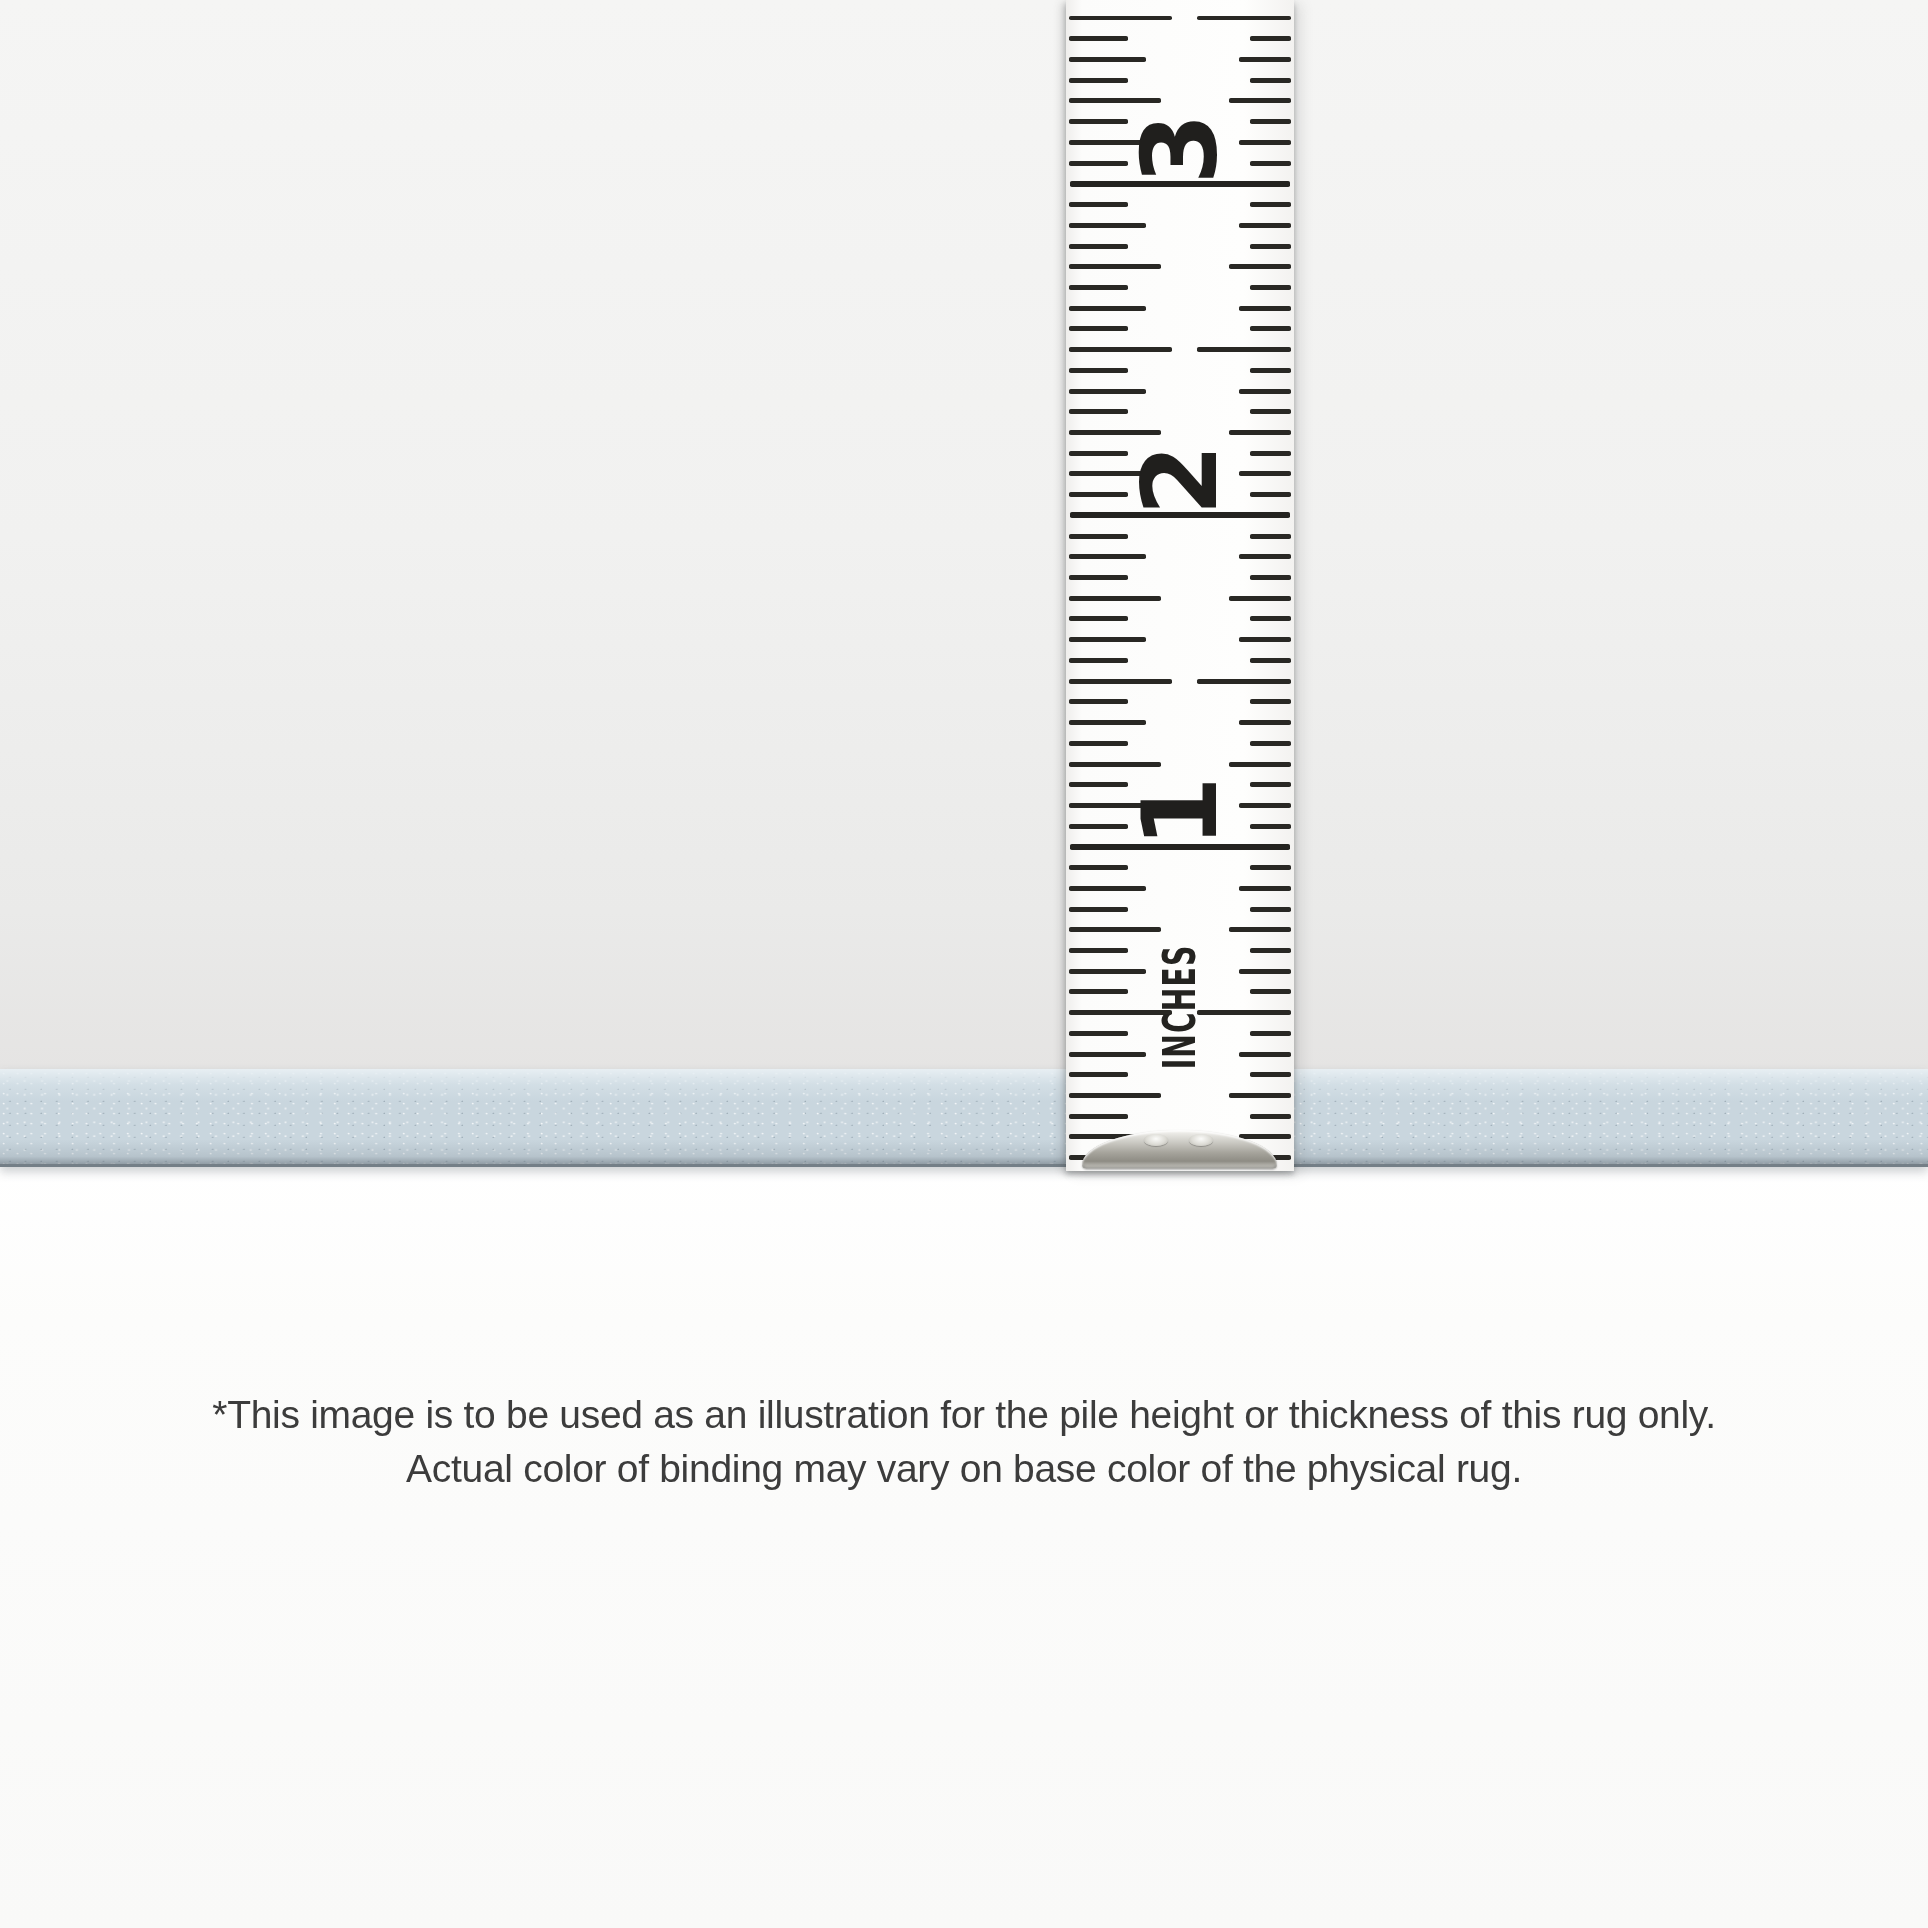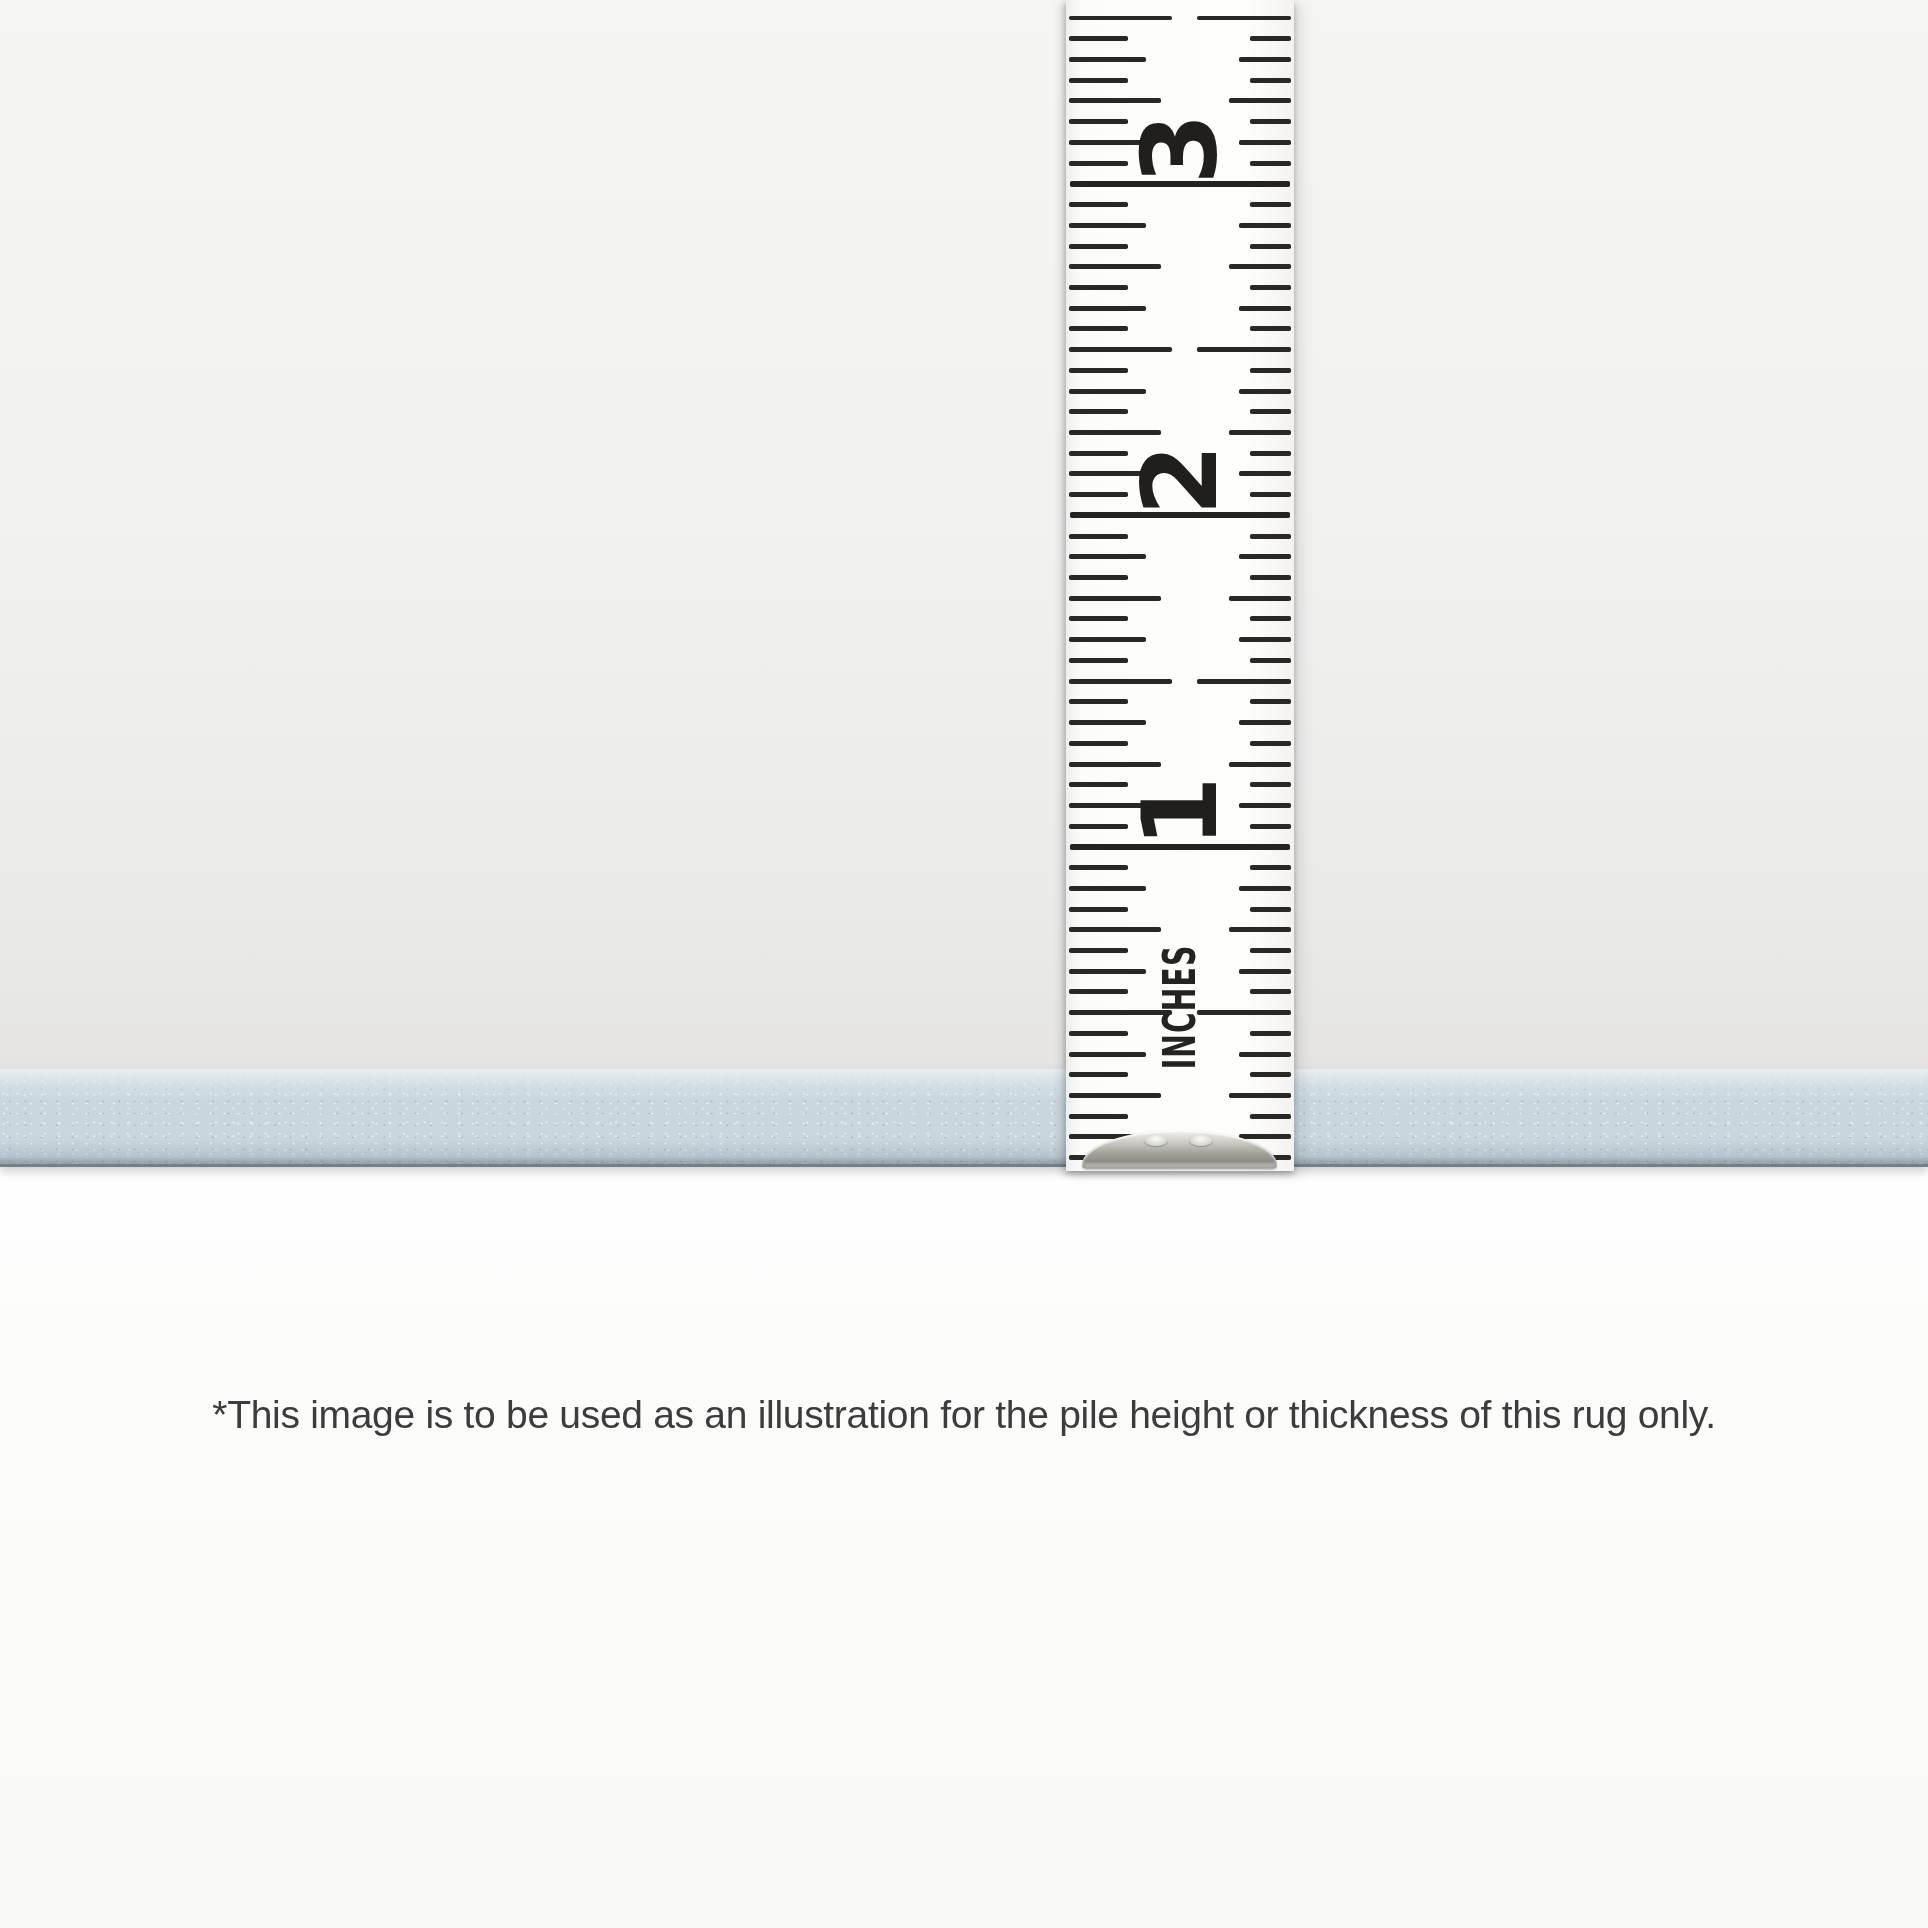--- a/index.html
+++ b/index.html
@@ -203,16 +203,17 @@
         <div class="unit" style="top: 1007px;">INCHES</div>
       </div>
     <div class="clip">
       <div class="rivet r1"></div>
       <div class="rivet r2"></div>
     </div>
   </div>
 
   <div class="disclaimer">
     <div>*This image is to be used as an illustration for the pile height or thickness of this rug only.</div>
+    <div>Actual color of binding may vary on base color of the physical rug.</div>
   </div>
 
 </div>
 
 
 </body></html>

